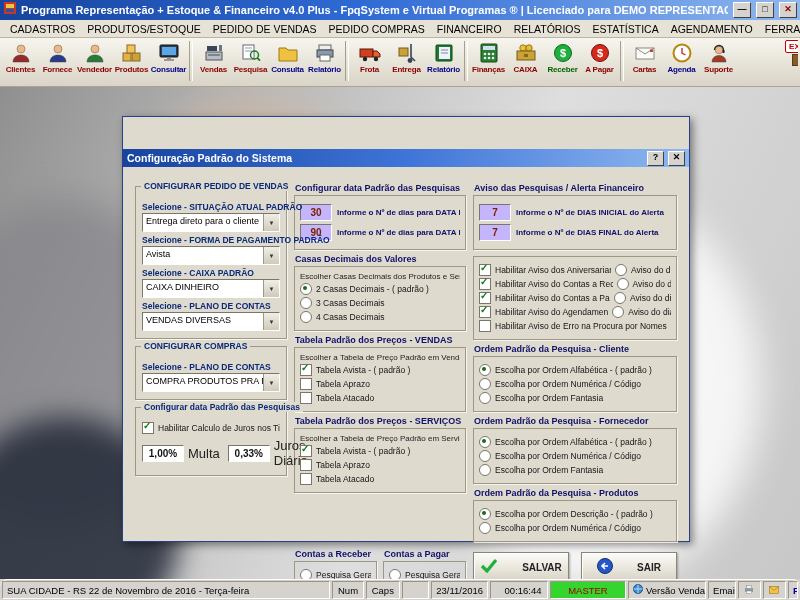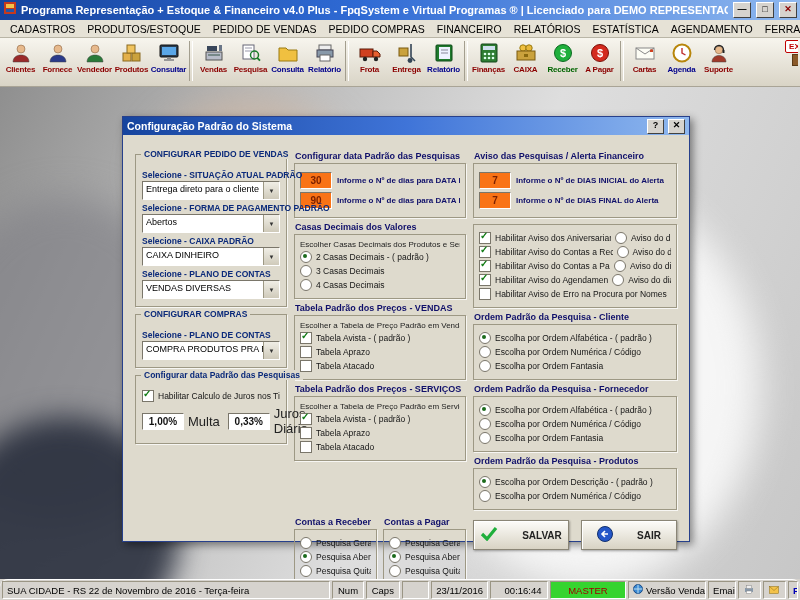--- a/index.html
+++ b/index.html
@@ -30,42 +30,42 @@
   
   .desktop{position:relative;flex:1;overflow:hidden;background:linear-gradient(115deg,#8f8f8f 0%,#b7b7b7 25%,#dedede 55%,#c7c7c7 100%);}
   .bg-blob{position:absolute;border-radius:50%;filter:blur(18px);}
   .blob-shirt{left:420px;top:100px;width:340px;height:400px;background:rgba(248,248,248,.92);}
   .blob-hand{left:150px;top:10px;width:200px;height:150px;background:rgba(208,182,160,.6);}
   .blob-sleeve{left:-70px;top:110px;width:270px;height:330px;background:rgba(128,128,133,.65);}
   .blob-dark{left:-50px;top:330px;width:230px;height:230px;background:rgba(38,43,58,.88);filter:blur(14px);}
 
   
   .dialog{position:absolute;left:122px;top:29px;width:566px;height:424px;background:#dedacd;border:1px solid #27408b;box-shadow:3px 3px 8px rgba(0,0,0,.45);}
-  .dlg-titlebar{height:18px;background:linear-gradient(90deg,#16449e 0%,#3f74d8 50%,#8fb8ef 100%);color:#fff;font-weight:bold;font-size:10.5px;display:flex;align-items:center;padding:0 4px;gap:4px;}
+  .dlg-titlebar{height:18px;background:linear-gradient(90deg,#16449e 0%,#3f74d8 50%,#8fb8ef 100%);color:#fff;font-weight:bold;font-size:10.5px;display:flex;align-items:center;padding:0 4px;gap:4px;margin-top:32px;}
   .dlg-title-text{flex:1;white-space:nowrap;overflow:hidden;}
   .dlg-btn{width:15px;height:13px;background:#d6d3ce;border:1px solid;border-color:#fff #404040 #404040 #fff;font-size:9px;line-height:11px;text-align:center;font-weight:bold;color:#000;}
   .dlg-body{display:flex;gap:7px;padding:12px;height:calc(100% - 18px);box-sizing:border-box;}
   .col{display:flex;flex-direction:column;}
   .col1{width:152px;flex:none;}
   .col2{width:172px;flex:none;}
   .col3{flex:1;min-width:0;}
 
   .group{border:1px solid #9d9884;box-shadow:1px 1px 0 rgba(255,255,255,.75);padding:12px 6px 7px;position:relative;margin-top:7px;}
   .group-legend{position:absolute;top:-6px;left:5px;background:#dedacd;padding:0 3px;font-size:8.5px;font-weight:bold;color:#0b2a7a;white-space:nowrap;}
   .section-caption{font-size:9px;font-weight:bold;color:#10106a;margin:4px 0 2px 1px;white-space:nowrap;}
   .panel{border:1px solid #9d9884;box-shadow:1px 1px 0 rgba(255,255,255,.75);padding:5px 5px;}
 
   .sel-label{font-size:8.5px;font-weight:bold;color:#0b2a7a;margin:3px 0 1px;white-space:nowrap;}
   .combo{display:flex;height:17px;border:1px solid;border-color:#7a766a #fff #fff #7a766a;background:#fff;}
   .combo-text{flex:1;font-size:9px;padding:2px 3px;white-space:nowrap;overflow:hidden;}
   .combo-btn{width:15px;background:linear-gradient(#f0eee6,#cfcaba);border-left:1px solid #9d9884;display:flex;align-items:center;justify-content:center;}
   .combo-btn::after{content:"▼";font-size:6px;color:#333;}
 
   .num-row{display:flex;align-items:center;gap:5px;margin:3px 0;}
-  .num-box{width:30px;height:15px;background:#f97316;border:1px solid;border-color:#7a766a #fff #fff #7a766a;font-size:10px;font-weight:bold;color:#7b2000;display:flex;align-items:center;justify-content:center;flex:none;}
+  .num-box{width:30px;height:15px;background:#c4b5fd;border:1px solid;border-color:#7a766a #fff #fff #7a766a;font-size:10px;font-weight:bold;color:#7b2000;display:flex;align-items:center;justify-content:center;flex:none;}
   .num-label{font-size:8px;font-weight:bold;color:#10106a;white-space:nowrap;overflow:hidden;}
 
   .opt-row{display:flex;align-items:center;gap:4px;margin:2px 0;white-space:nowrap;overflow:hidden;}
   .checkbox{width:10px;height:10px;background:#fff;border:1px solid #7a766a;position:relative;flex:none;}
   .checkbox.checked::after{content:"✓";position:absolute;left:0px;top:-3px;font-size:10px;font-weight:bold;color:#0e7a12;}
   .radio{width:10px;height:10px;border-radius:50%;background:#fff;border:1px solid #7a766a;flex:none;position:relative;}
   .radio.selected::after{content:"";position:absolute;left:2px;top:2px;width:4px;height:4px;border-radius:50%;background:#1c6b1c;}
   .opt-label{font-size:8.5px;color:#151515;}
   .sub-label{font-size:8px;color:#222;margin:0 0 2px;white-space:nowrap;overflow:hidden;}
 
@@ -346,21 +346,21 @@
         <div class="col col1">
           <div class="group">
             <div class="group-legend">CONFIGURAR PEDIDO DE VENDAS</div>
             <div class="sel-label">Selecione - SITUAÇÃO ATUAL PADRÃO</div>
             <div class="combo">
               <span class="combo-text">Entrega direto para o cliente</span>
               <span class="combo-btn"></span>
             </div>
             <div class="sel-label">Selecione - FORMA DE PAGAMENTO PADRÃO</div>
             <div class="combo">
-              <span class="combo-text">Abertos</span>
+              <span class="combo-text">Avista</span>
               <span class="combo-btn"></span>
             </div>
             <div class="sel-label">Selecione - CAIXA PADRÃO</div>
             <div class="combo">
               <span class="combo-text">CAIXA DINHEIRO</span>
               <span class="combo-btn"></span>
             </div>
             <div class="sel-label">Selecione - PLANO DE CONTAS</div>
             <div class="combo">
               <span class="combo-text">VENDAS DIVERSAS</span>

